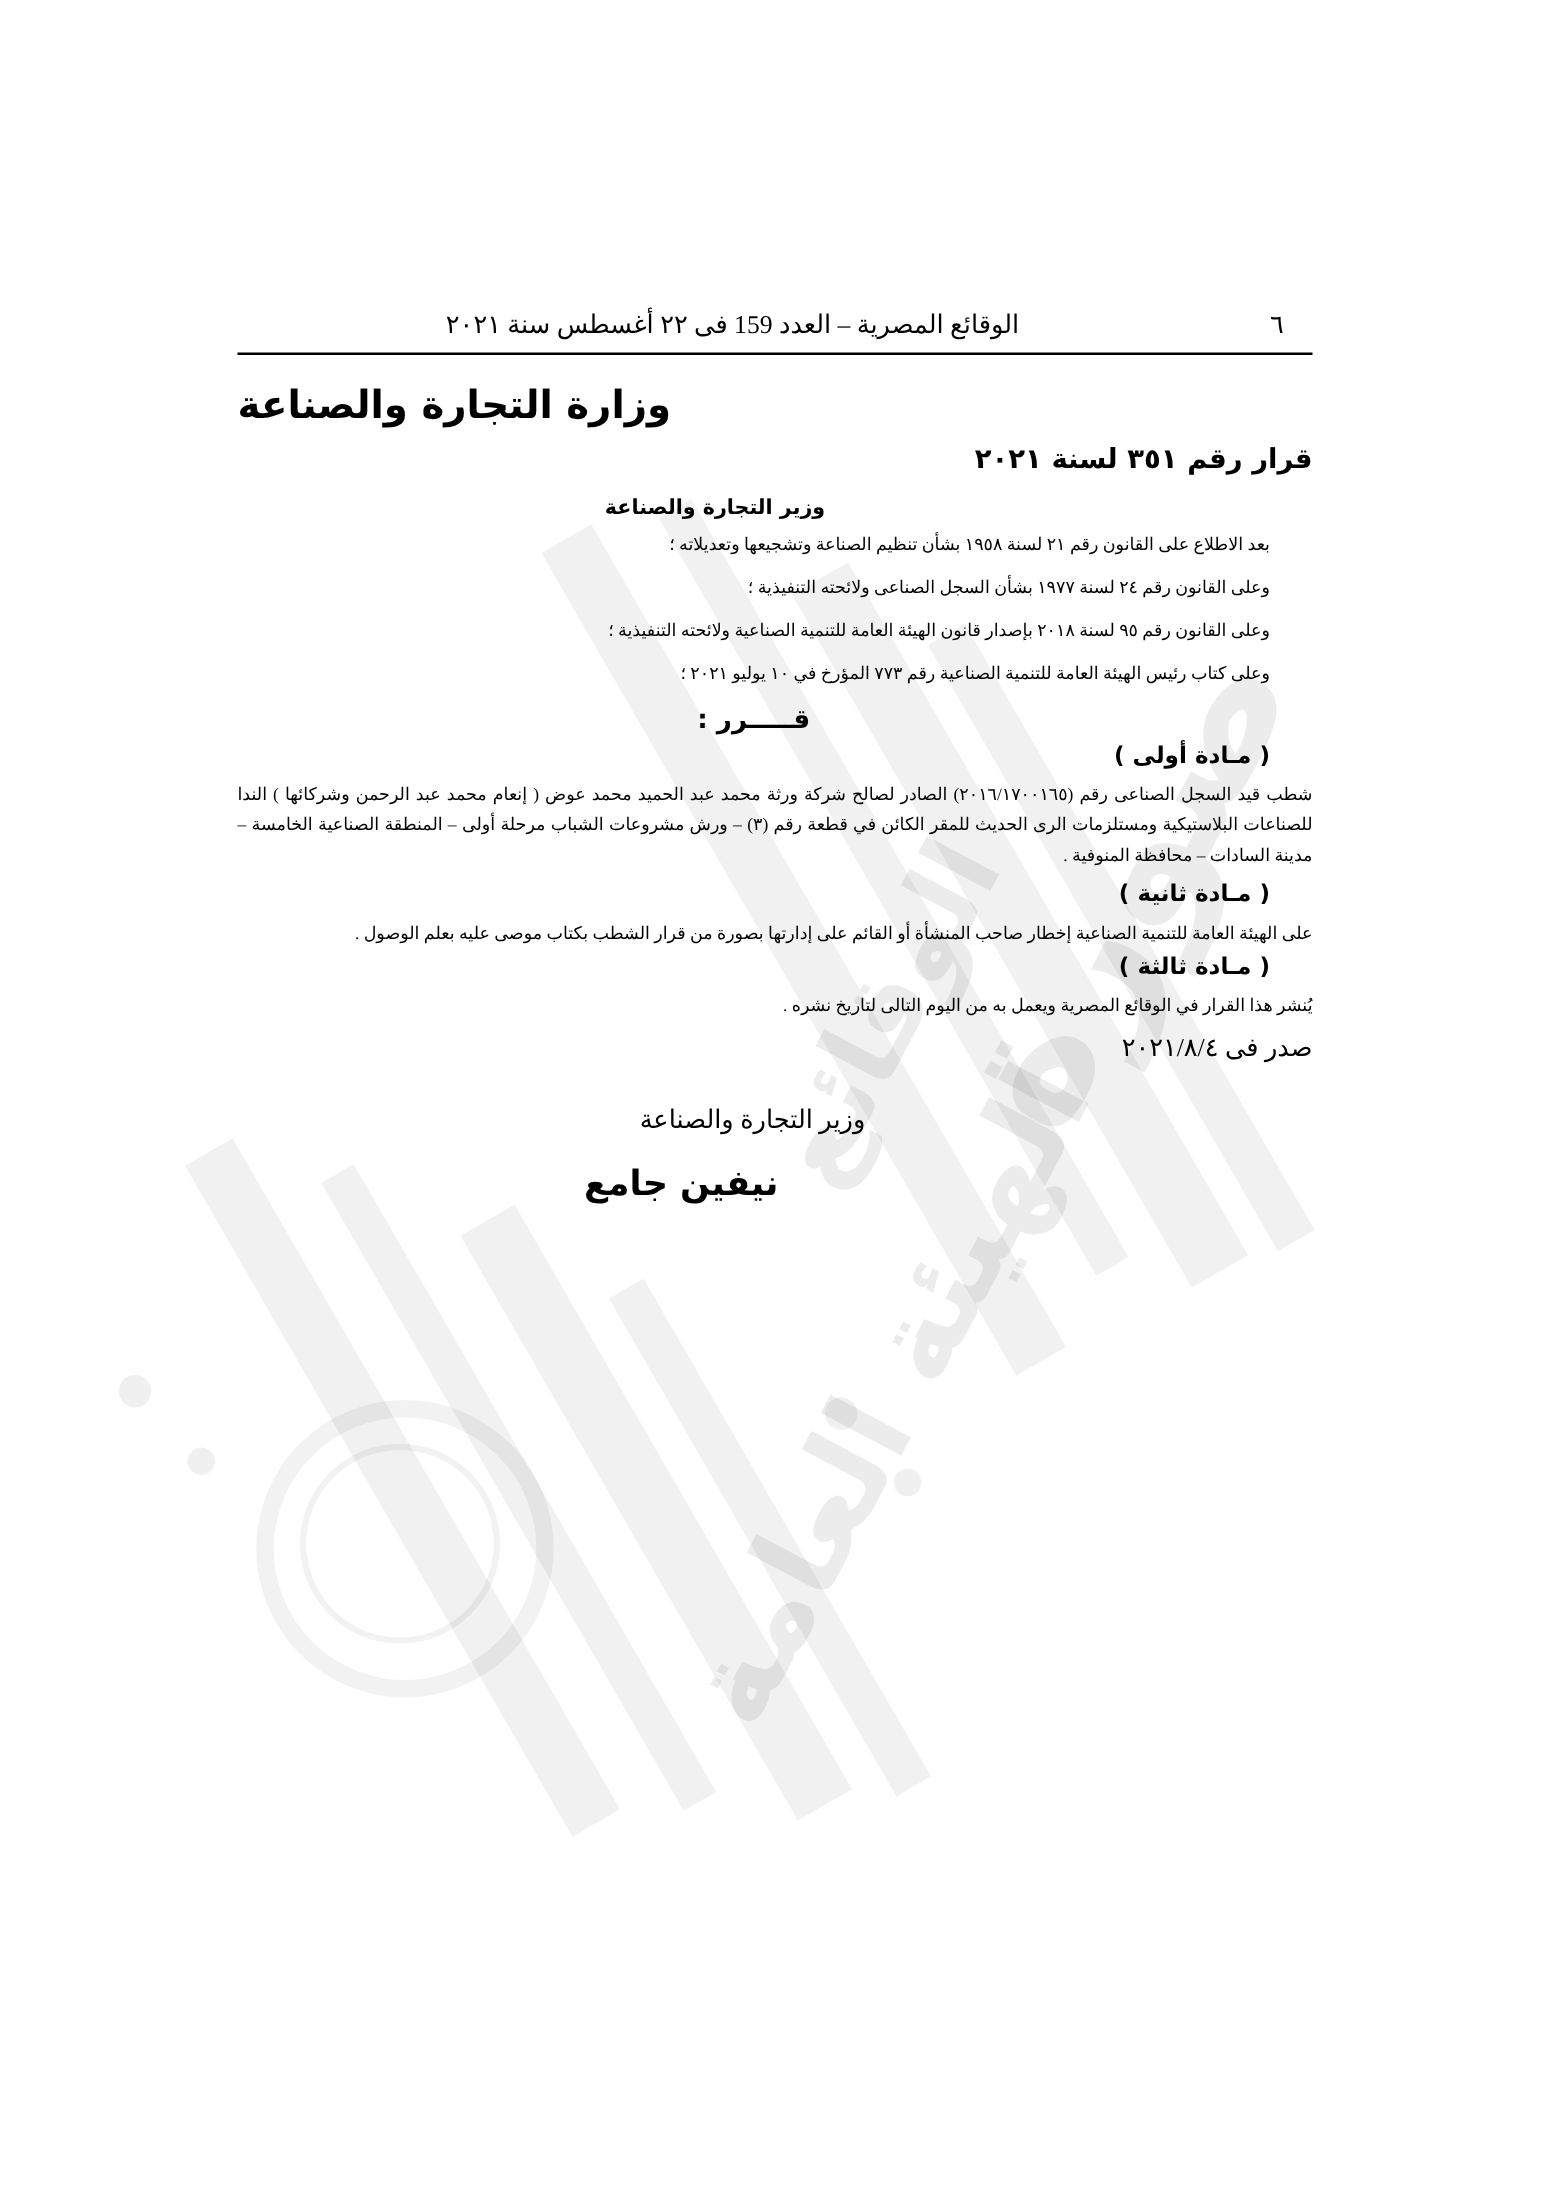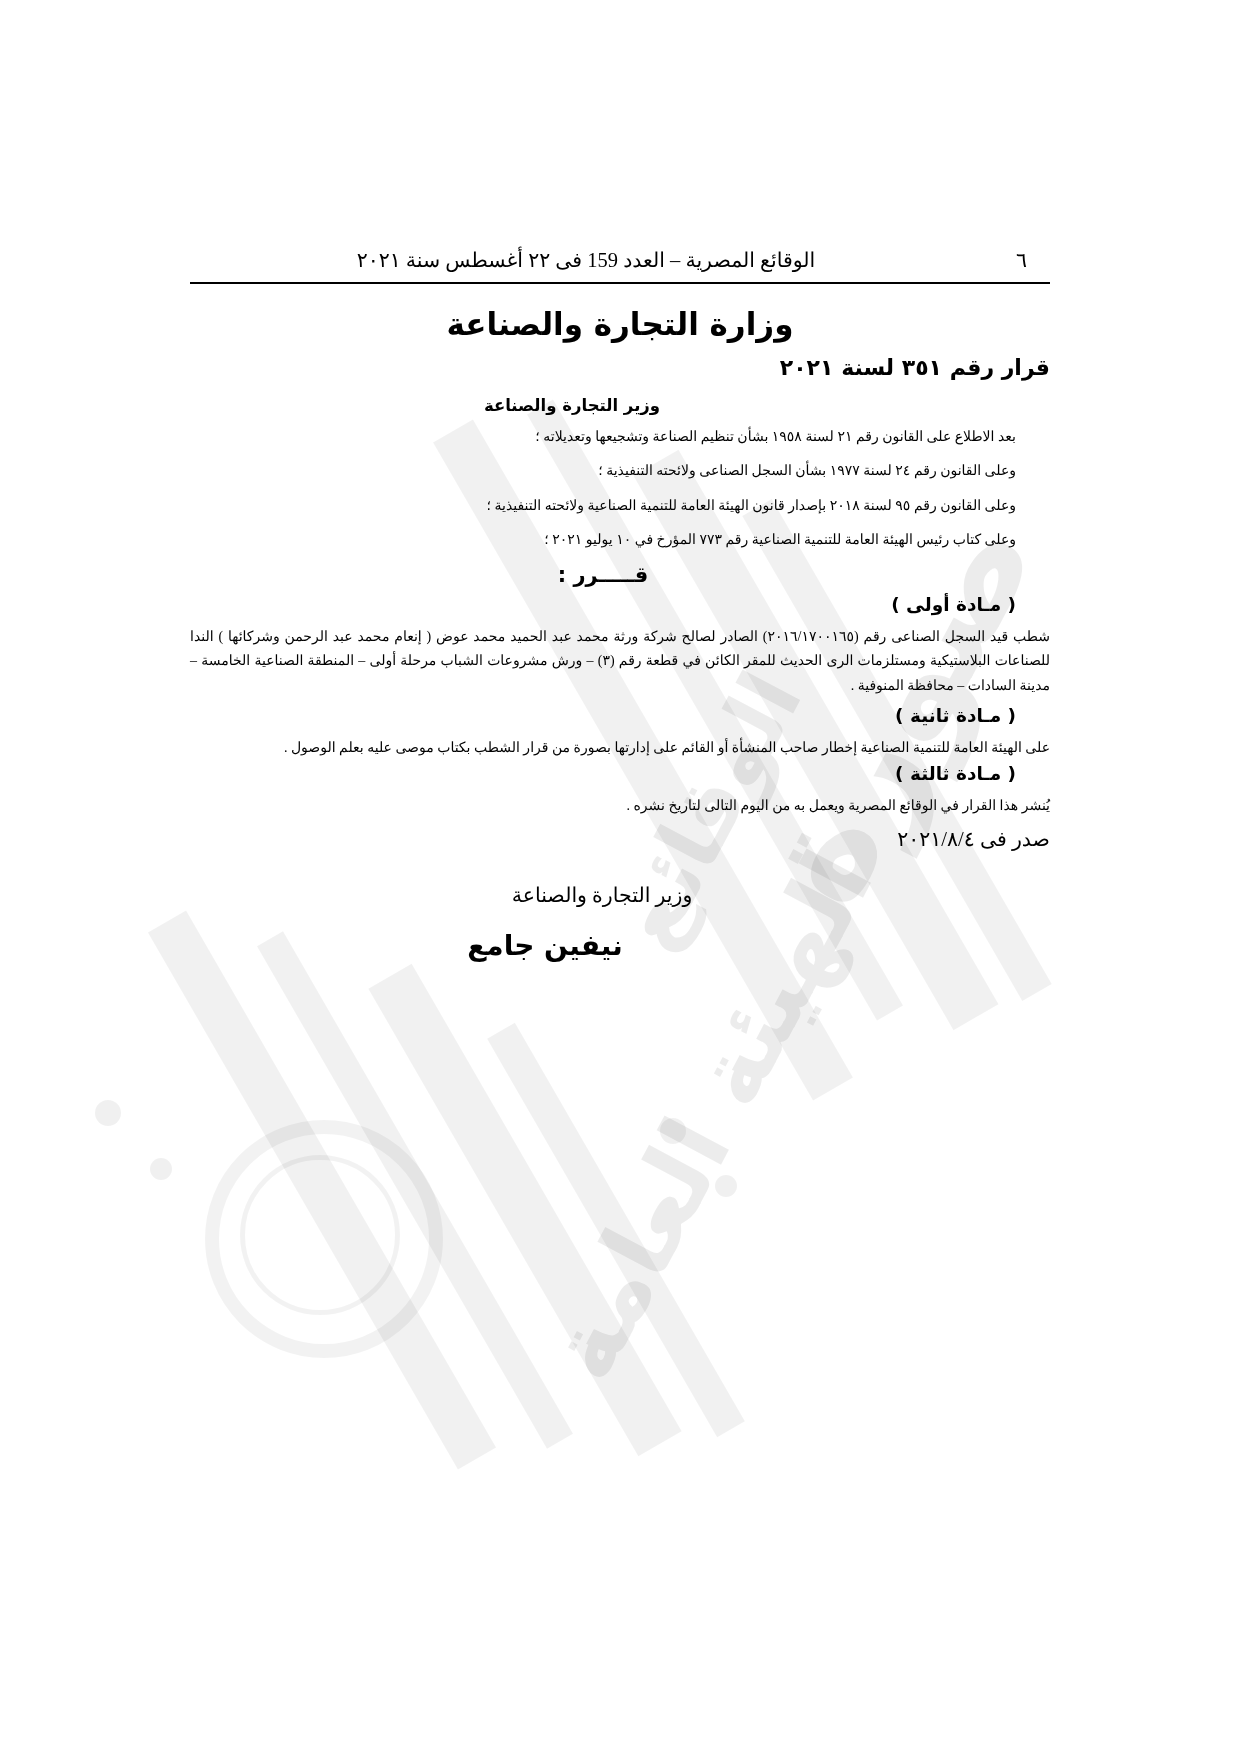--- a/index.html
+++ b/index.html
@@ -90,21 +90,21 @@
     font-size: 20.5px;
   }
 
   .rule {
     border: 0;
     border-top: 2.2px solid #000;
     margin: 9px 0 0 0;
   }
 
   .ministry {
-    text-align: center;
+    text-align: left;
     font-family: "DejaVu Sans", sans-serif;
     font-weight: bold;
     font-size: 31px;
     margin-top: 22px;
     letter-spacing: 0px;
   }
   .decree-no {
     text-align: right;
     font-family: "DejaVu Sans", sans-serif;
     font-weight: bold;

